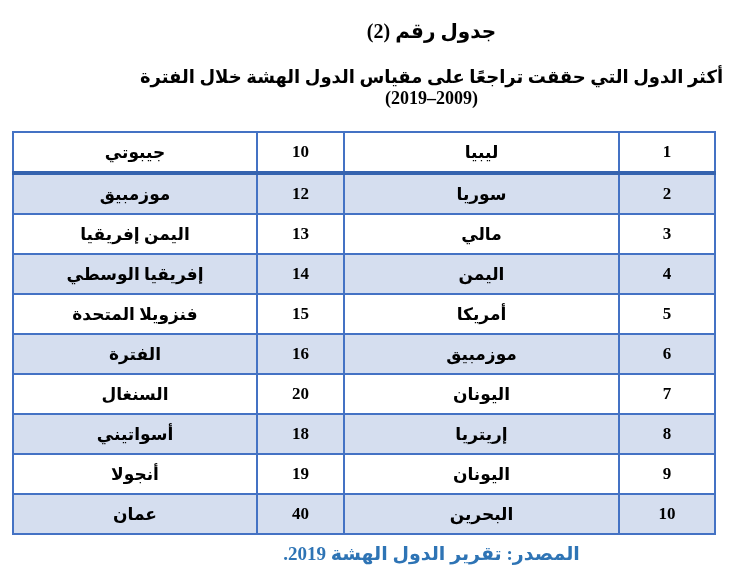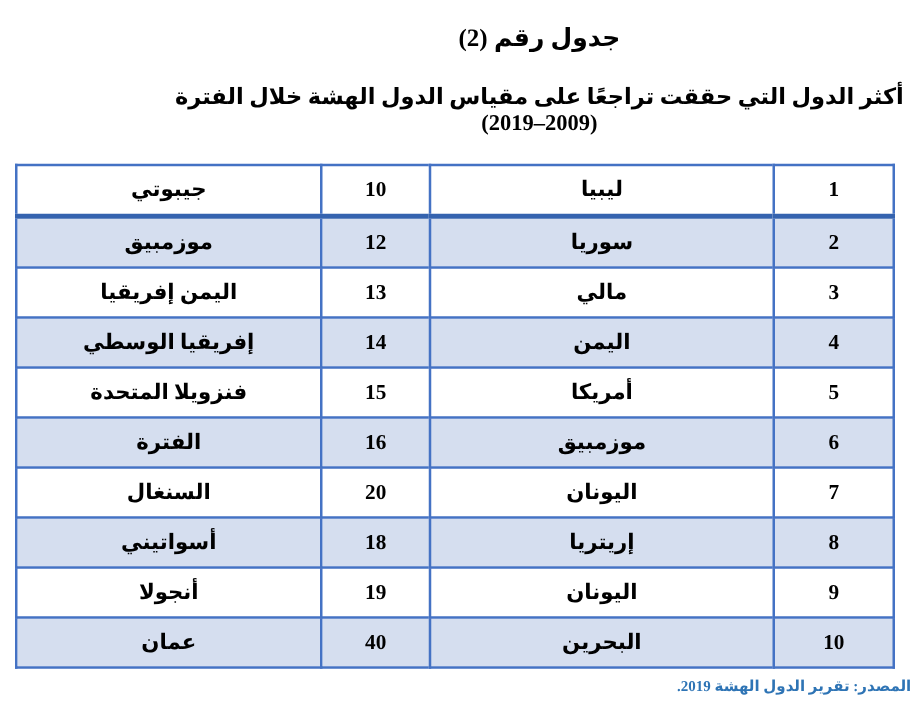--- a/index.html
+++ b/index.html
@@ -54,23 +54,23 @@
   }
   
   table.rankings tr:first-child td {
     border-bottom: 4px solid var(--header-underline, #3563AF);
   }
   col.rank-a   { width: 96px; }
   col.country-a{ width: 275px; }
   col.rank-b   { width: 87px; }
   col.country-b{ width: 244px; }
   .source-note {
-    text-align: right;
+    text-align: center;
     font-weight: bold;
-    font-size: 12px;
+    font-size: 19px;
     color: var(--source-blue, #2E74B5);
     margin-top: 7px;
   }
 </style>
 </head>
 <body>
 
 <div class="page">
 
   <div class="page-title">جدول رقم (2)</div>

